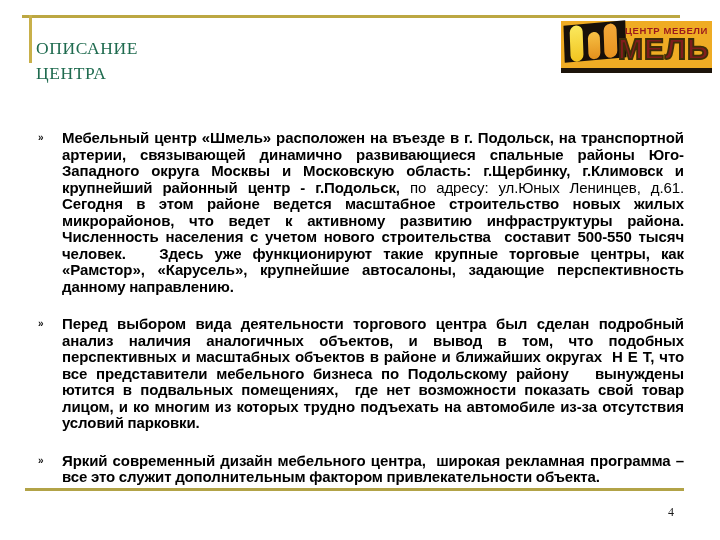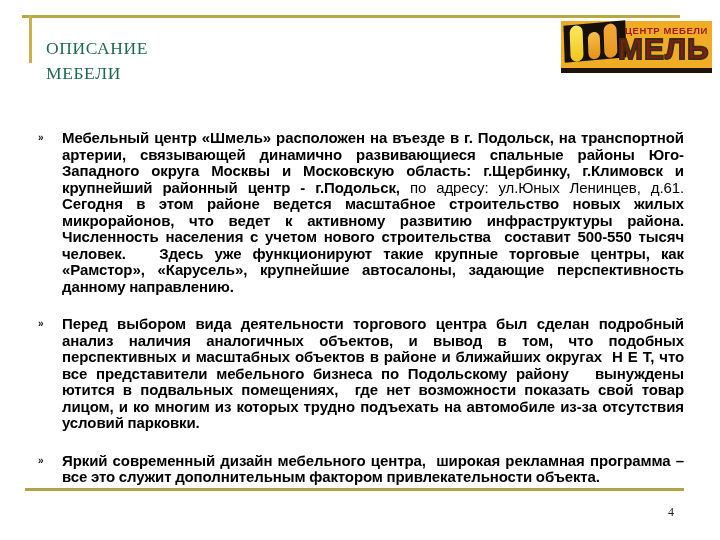--- a/index.html
+++ b/index.html
@@ -6,21 +6,21 @@
   .slide{
     position:relative;width:720px;height:540px;background:#ffffff;
     overflow:hidden;font-family:"Liberation Sans",sans-serif;
   }
   
   .top-rule{position:absolute;left:22px;top:15px;width:658px;height:3px;background:#bca742;}
   .left-rule{position:absolute;left:29px;top:15px;width:3px;height:48px;background:#c8b04a;}
   .bottom-rule{position:absolute;left:25px;top:488px;width:659px;height:3px;background:#b2a347;}
   
   .title{
-    position:absolute;left:46px;top:36px;width:500px;
+    position:absolute;left:36px;top:36px;width:500px;
     font-family:"Liberation Serif",serif;font-weight:400;
     font-size:17.5px;line-height:25px;letter-spacing:.6px;
     color:#1f6b4f;
   }
   .title div{white-space:nowrap;}
   
   .logo{
     position:absolute;left:561px;top:21px;width:151px;height:52px;
     background:#efac24;border-bottom:5px solid #1c140a;box-sizing:border-box;padding-left:18px;
   }
@@ -63,21 +63,21 @@
 </head>
 <body>
 
 <div class="slide">
 
   <div class="top-rule"></div>
   <div class="left-rule"></div>
 
   <div class="title">
     <div>ОПИСАНИЕ</div>
-    <div>МЕБЕЛИ</div>
+    <div>ЦЕНТРА</div>
   </div>
 
   <div class="logo">
     <div class="logo-block">
       <div class="logo-bar bar1"></div>
       <div class="logo-bar bar2"></div>
       <div class="logo-bar bar3"></div>
     </div>
     <div class="logo-tagline">ЦЕНТР МЕБЕЛИ</div>
     <div class="logo-wordmark">МЕЛЬ</div>

